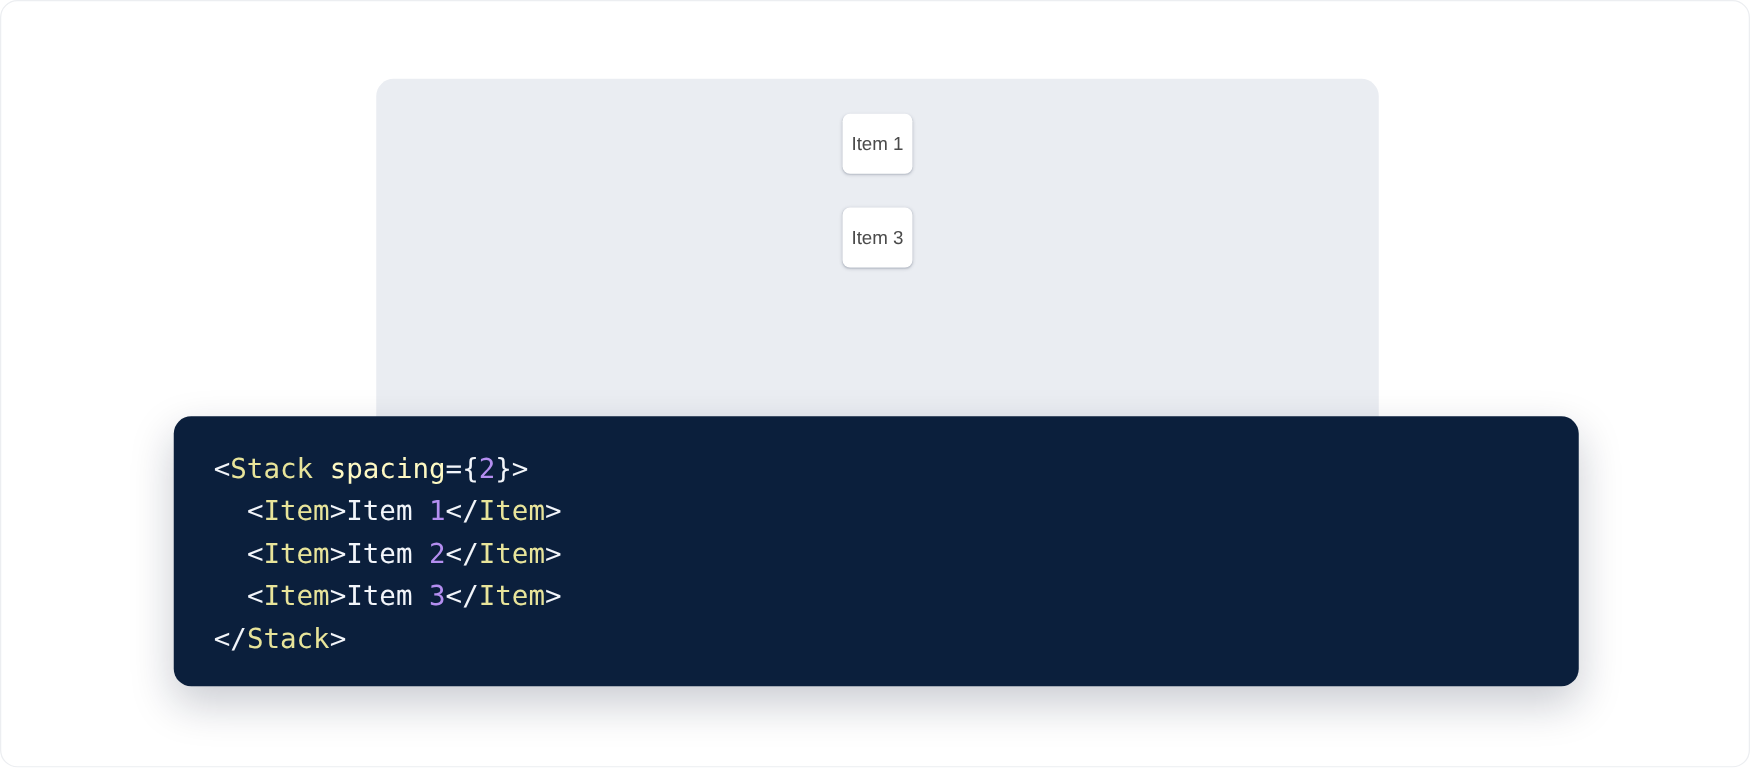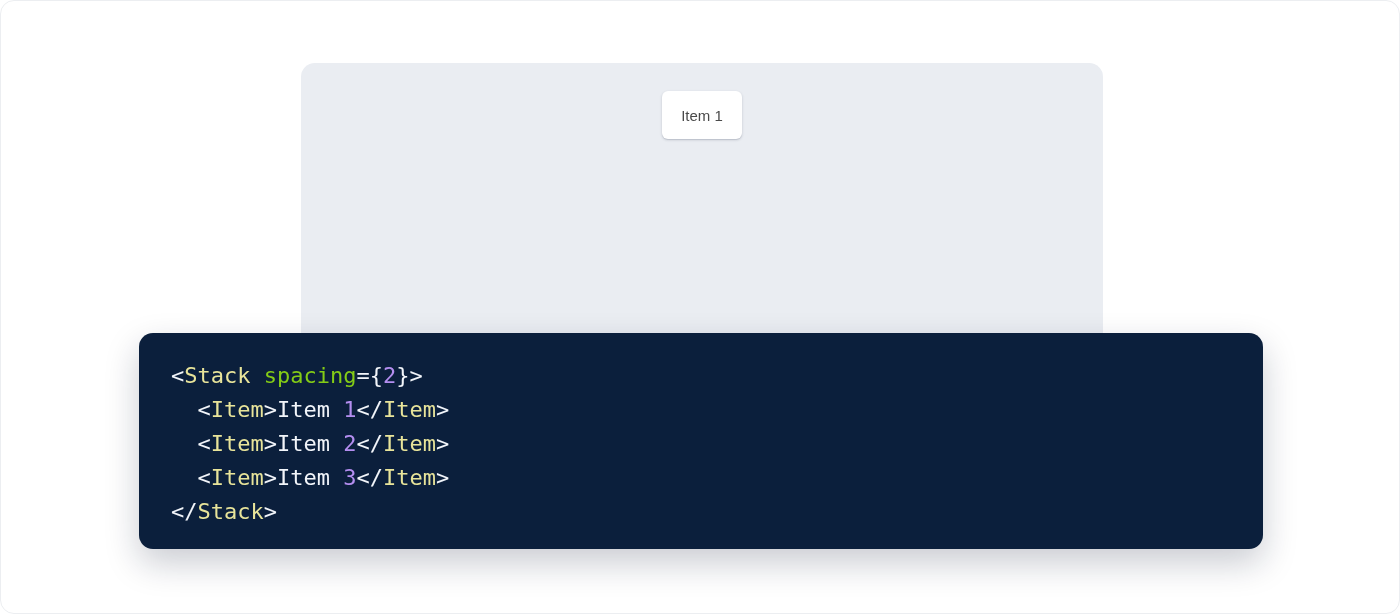--- a/index.html
+++ b/index.html
@@ -41,21 +41,21 @@
     top: 0;
     width: 802px;
     display: flex;
     flex-direction: column;
     align-items: center;
     padding-top: 28px;
     gap: 27px;
   }
 
   .item-card {
-    width: 80px;
+    width: 56px;
     height: 48px;
     background: #ffffff;
     border-radius: 6px;
     display: flex;
     align-items: center;
     justify-content: center;
     font-size: 15px;
     color: #4a4a4a;
     font-family: "Liberation Sans", sans-serif;
     box-shadow: 0 1px 3px rgba(20, 30, 55, 0.16), 0 1px 1px rgba(20, 30, 55, 0.10);
@@ -78,33 +78,36 @@
     margin: 0;
     font-family: "DejaVu Sans Mono", monospace;
     font-size: 22px;
     line-height: 34px;
     white-space: pre;
     color: #f2f5fa;
   }
 
   .tok-punct   { color: #f2f5fa; }
   .tok-tag     { color: #e8e49a; }
-  .tok-attr    { color: #84cc16; }
+  .tok-attr    { color: #fef9c3; }
   .tok-num     { color: #b48ef0; }
   .tok-text    { color: #f2f5fa; }
 </style>
 </head>
 <body>
 
 <div id="page-frame">
 
   <div id="preview-surface">
     <div id="item-stack">
         <div class="item-card">
           <span>Item 1</span>
+        </div>
+        <div class="item-card">
+          <span>Item 3</span>
         </div>
       </div>
   </div>
 
   <div id="code-panel">
     <pre id="code-block"><span><span class="tok-punct">&lt;</span><span class="tok-tag">Stack</span><span class="tok-punct"> </span><span class="tok-attr">spacing</span><span class="tok-punct">=</span><span class="tok-punct">{</span><span class="tok-num">2</span><span class="tok-punct">}</span><span class="tok-punct">&gt;</span></span>
 <span>  <span class="tok-punct">&lt;</span><span class="tok-tag">Item</span><span class="tok-punct">&gt;</span><span class="tok-text">Item </span><span class="tok-num">1</span><span class="tok-punct">&lt;/</span><span class="tok-tag">Item</span><span class="tok-punct">&gt;</span></span>
 <span>  <span class="tok-punct">&lt;</span><span class="tok-tag">Item</span><span class="tok-punct">&gt;</span><span class="tok-text">Item </span><span class="tok-num">2</span><span class="tok-punct">&lt;/</span><span class="tok-tag">Item</span><span class="tok-punct">&gt;</span></span>
 <span>  <span class="tok-punct">&lt;</span><span class="tok-tag">Item</span><span class="tok-punct">&gt;</span><span class="tok-text">Item </span><span class="tok-num">3</span><span class="tok-punct">&lt;/</span><span class="tok-tag">Item</span><span class="tok-punct">&gt;</span></span>
 <span><span class="tok-punct">&lt;/</span><span class="tok-tag">Stack</span><span class="tok-punct">&gt;</span></span></pre>

